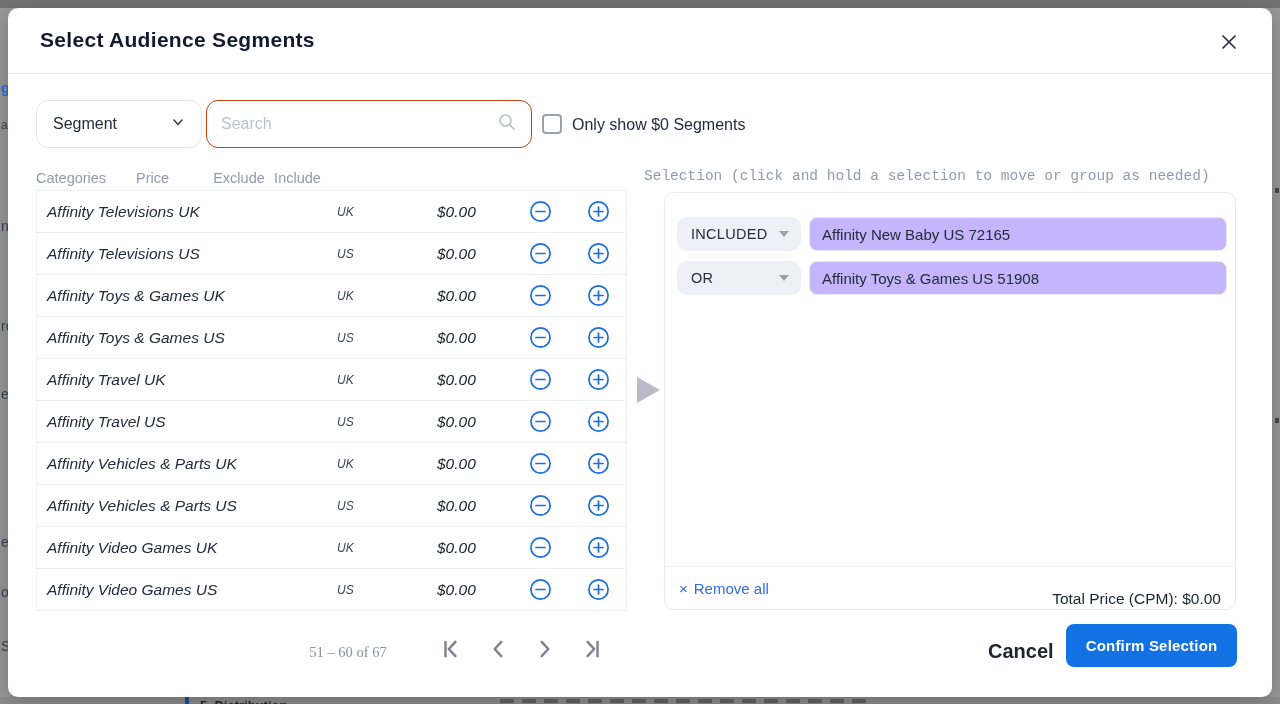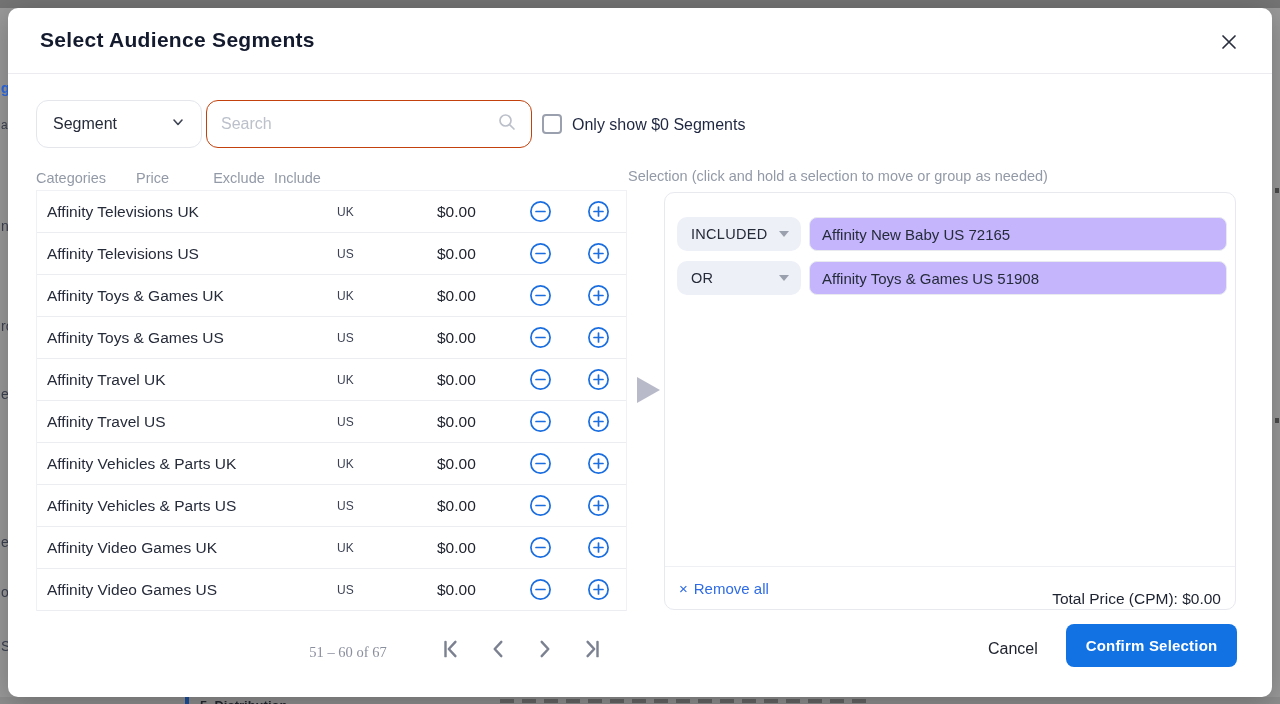--- a/index.html
+++ b/index.html
@@ -50,56 +50,56 @@
   .bc-row { position:absolute; left:28px; top:158px; width:591px; height:24px; display:flex; align-items:center; font-size:14.5px; }
   .bc-name { flex:1; padding-left:10px; color:#6a7080; }
   .bc-root { color:#2e6be6; cursor:pointer; }
   .bc-sep { color:#8a8f9e; margin:0 4px; }
   .bc-sort { color:#3f4554; margin-left:6px; cursor:pointer; }
   .col-cat { width:100px; color:#939aa7; }
   .col-price { width:72px; color:#939aa7; }
   .col-ex { width:62px; text-align:center; color:#939aa7; }
   .col-in { width:55px; text-align:center; color:#939aa7; }
   
-  .tbl { position:absolute; left:28px; top:182px; width:591px; border:1px solid #f0f1f4; border-bottom:none; }
+  .tbl { position:absolute; left:28px; top:182px; width:591px; border:1px solid #f0f1f4; border-bottom:none;font-style:italic; }
   .trow { display:flex; align-items:center; height:42px; border-bottom:1px solid #ecedf1; background:#fff; }
   .c-name { flex:1; padding-left:10px; font-size:15.5px; color:#262b3a; }
   .c-cat { width:100px; font-size:12px; color:#3c4254; }
   .c-price { width:72px; font-size:15.5px; color:#20242f; }
   .c-ex { width:62px; text-align:center; }
   .c-in { width:55px; text-align:center; }
   .circ { background:none; border:none; cursor:pointer; width:24px; height:24px; padding:0; vertical-align:middle; }
   
   .pg-range { position:absolute; left:295px; top:636px; width:90px; text-align:center; font-size:14.5px; color:#8a8f9e;font-family:Liberation Serif, serif; }
   .pg-icons { position:absolute; left:432px; top:630px; display:flex; gap:25px; }
   .pg-btn { width:22px; height:24px; background:none; border:none; cursor:pointer; padding:0; }
   
   .move-arrow { position:absolute; left:629px; top:369px; width:0; height:0;
     border-left:23px solid #b9bac9; border-top:13px solid transparent; border-bottom:13px solid transparent; cursor:pointer; }
   
-  .sel-label { position:absolute; left:620px; top:160px; font-size:14.5px; color:#939aa7; }
+  .sel-label { position:absolute; left:636px; top:160px; font-size:14.5px; color:#939aa7;font-family:Liberation Mono, monospace; }
   .sel-panel { position:absolute; left:656px; top:184px; width:572px; height:418px;
     border:1px solid #e7e9ee; border-radius:10px; background:#fff; }
   .sel-items { position:absolute; left:12px; top:24px; right:8px; }
   .sel-row { display:flex; align-items:center; height:34px; margin-bottom:10px; cursor:grab; }
   .op-pill { width:124px; height:34px; background:#edf0f6; border-radius:10px; display:flex;
     align-items:center; padding:0 12px 0 14px; cursor:pointer; flex-shrink:0; }
   .op-val { flex:1; font-size:14.5px; color:#262b3a; letter-spacing:.3px; }
   .pill-arrow { width:0; height:0; border-left:5px solid transparent; border-right:5px solid transparent;
     border-top:6px solid #9aa0ad; }
   .sel-name { flex:1; height:34px; margin-left:8px; border:1px solid #e8eaef; border-radius:8px;
     display:flex; align-items:center; padding-left:12px; font-size:15px; color:#262b3a; background:#c4b5fd; }
   .sel-footer { position:absolute; left:0; bottom:0; width:100%; height:43px; border-top:1px solid #eef0f3;
     display:flex; align-items:center; justify-content:space-between; padding:0 14px; }
   .remove-all { color:#2e6be6; font-size:15px; background:none; border:none; cursor:pointer;
     font-family:"Liberation Sans", sans-serif; display:flex; align-items:center; gap:6px; }
   .total-price { font-size:15.5px; color:#1d2230;margin-top:22px; }
   
-  .cancel-btn { position:absolute; left:980px; top:632px; font-size:16px; color:#20242f; background:none;
-    border:none; cursor:pointer; font-family:"Liberation Sans", sans-serif; }
+  .cancel-btn { position:absolute; left:980px; top:632px; font-size:20px; color:#20242f; background:none;
+    border:none; cursor:pointer; font-family:"Liberation Sans", sans-serif;font-weight:bold; }
   .confirm-btn { position:absolute; left:1058px; top:616px; width:171px; height:43px; background:#1272e4;
     border:none; border-radius:8px; color:#ffffff; font-size:15px; font-weight:bold; letter-spacing:.2px;
     cursor:pointer; font-family:"Liberation Sans", sans-serif; }
 </style>
 </head>
 <body>
 
 <div class="bg-topbar"></div>
 <div class="bg-frags">
 

